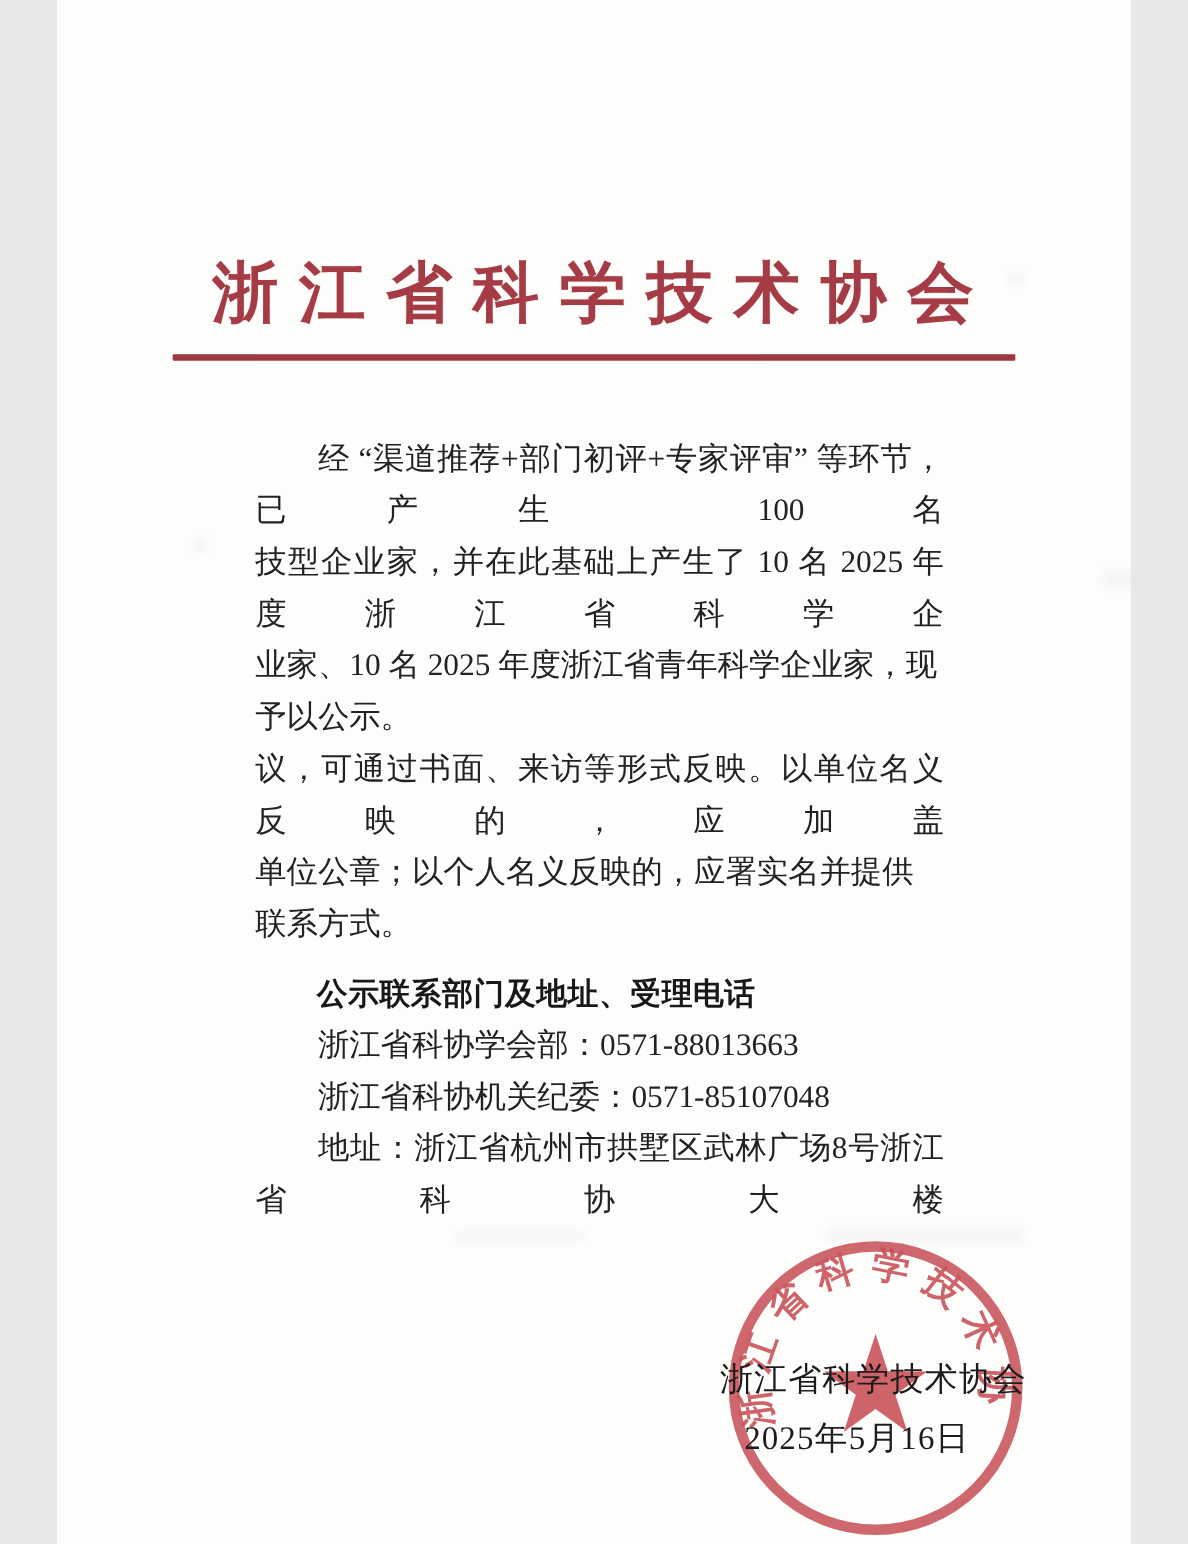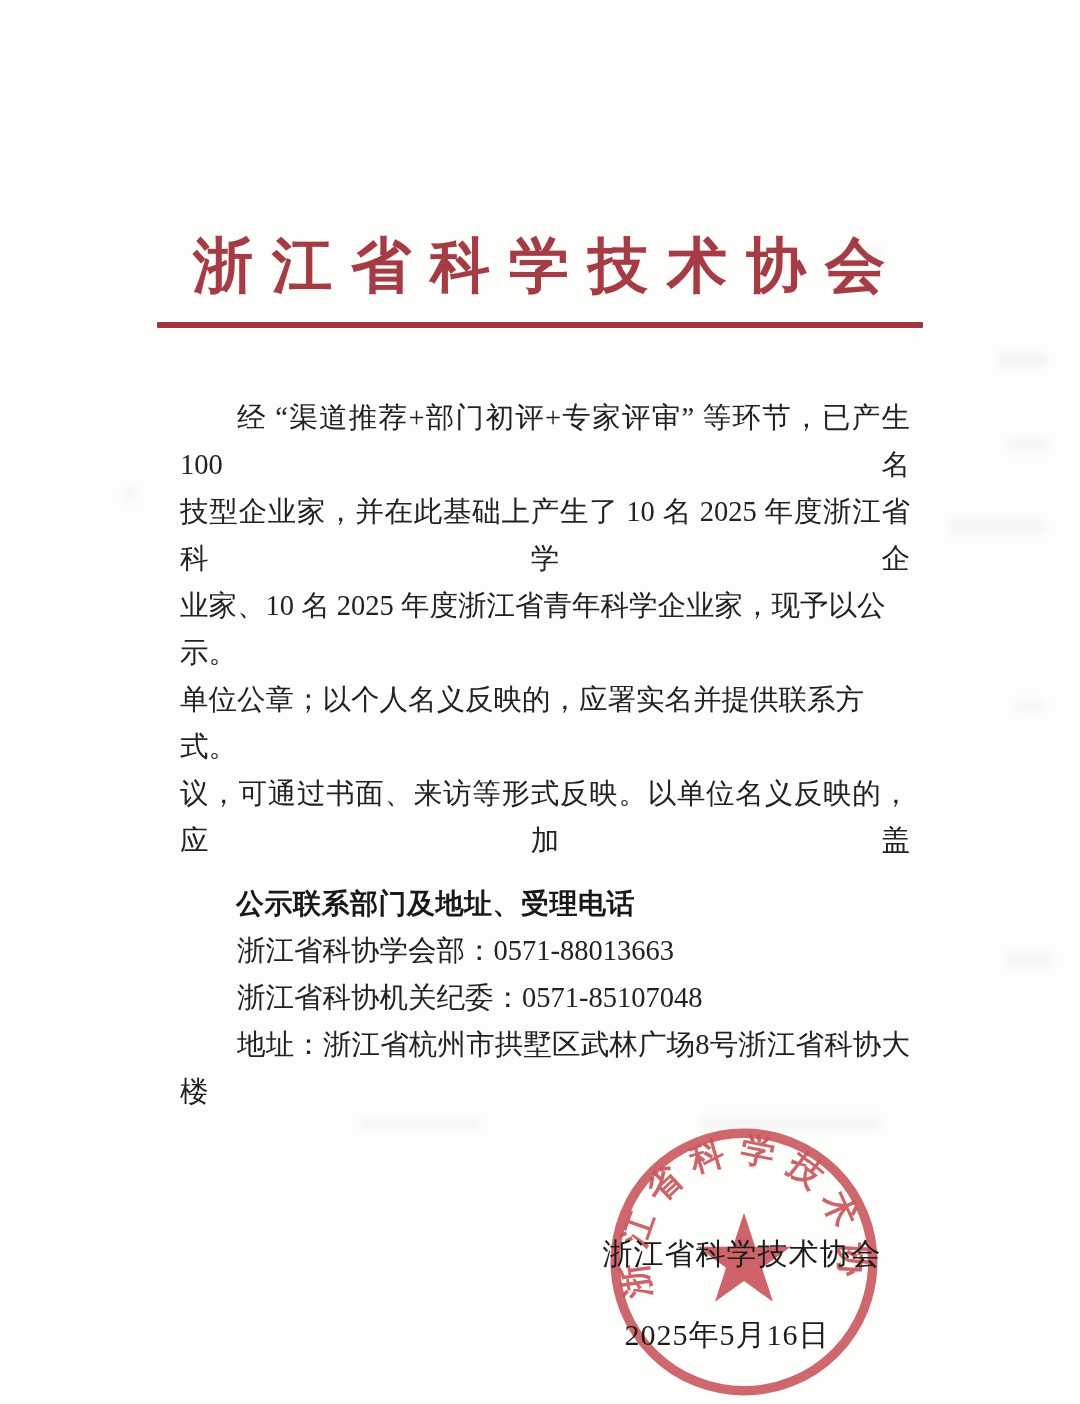--- a/index.html
+++ b/index.html
@@ -1,19 +1,19 @@
 <!DOCTYPE html>
 <html><head>
 <meta charset="utf-8">
 <style>
   * { margin: 0; padding: 0; box-sizing: border-box; }
   html, body { background: #e8e8e8; }
   .page {
     position: relative;
-    width: 1080px;
+    width: 976px;
     height: 1404px;
     margin: 0 auto;
     background: #fdfdfb;
     overflow: hidden;
     font-family: "Liberation Serif", "DejaVu Serif", serif;
     color: #1f1f1f;
   }
 
   
   .org-title {
@@ -71,21 +71,21 @@
     position: absolute;
     left: 556px;
     top: 1234px;
     width: 372px;
     text-align: center;
     font-size: 30px;
     color: #1c1c1c;
     z-index: 3;
   }
   .sign-org { letter-spacing: 1px; }
-  .sign-date { margin-top: 40px; padding-right: 30px; letter-spacing: 1px; }
+  .sign-date { margin-top: 12px; padding-right: 30px; letter-spacing: 1px; }
 
   
   .seal {
     position: absolute;
     left: 602px;
     top: 1120px;
     width: 284px;
     height: 284px;
     z-index: 2;
     opacity: 0.92;
@@ -116,22 +116,22 @@
   <div class="ghost" style="left:124px; top:487px; width:12px; height:16px; opacity:.06;"></div>
 
   <div class="org-title">浙 江 省 科 学 技 术 协 会</div>
   <div class="red-rule"></div>
 
 
   <div class="body-text">
     <div class="ln ind jst">经 “渠道推荐+部门初评+专家评审” 等环节，已产生 100 名</div>
     <div class="ln jst">技型企业家，并在此基础上产生了 10 名 2025 年度浙江省科学企</div>
     <div class="ln">业家、10 名 2025 年度浙江省青年科学企业家，现予以公示。</div>
+    <div class="ln jst">议，可通过书面、来访等形式反映。以单位名义反映的，应加盖</div>
     <div class="ln">单位公章；以个人名义反映的，应署实名并提供联系方式。</div>
-    <div class="ln jst">议，可通过书面、来访等形式反映。以单位名义反映的，应加盖</div>
     <div class="ln ind hei gap">公示联系部门及地址、受理电话</div>
     <div class="ln ind">浙江省科协学会部：0571-88013663</div>
     <div class="ln ind">浙江省科协机关纪委：0571-85107048</div>
     <div class="ln ind jst">地址：浙江省杭州市拱墅区武林广场8号浙江省科协大楼</div>
 
   </div>
 
   <svg class="seal" viewBox="0 0 300 300" aria-hidden="true">
     <circle cx="150" cy="150" r="136" fill="none" stroke="#c4454d" stroke-width="10" opacity="0.88"></circle>
     <path id="sealArc" d="M 53.2 185.2 A 103 103 0 1 1 244.8 185.2" fill="none"></path>

